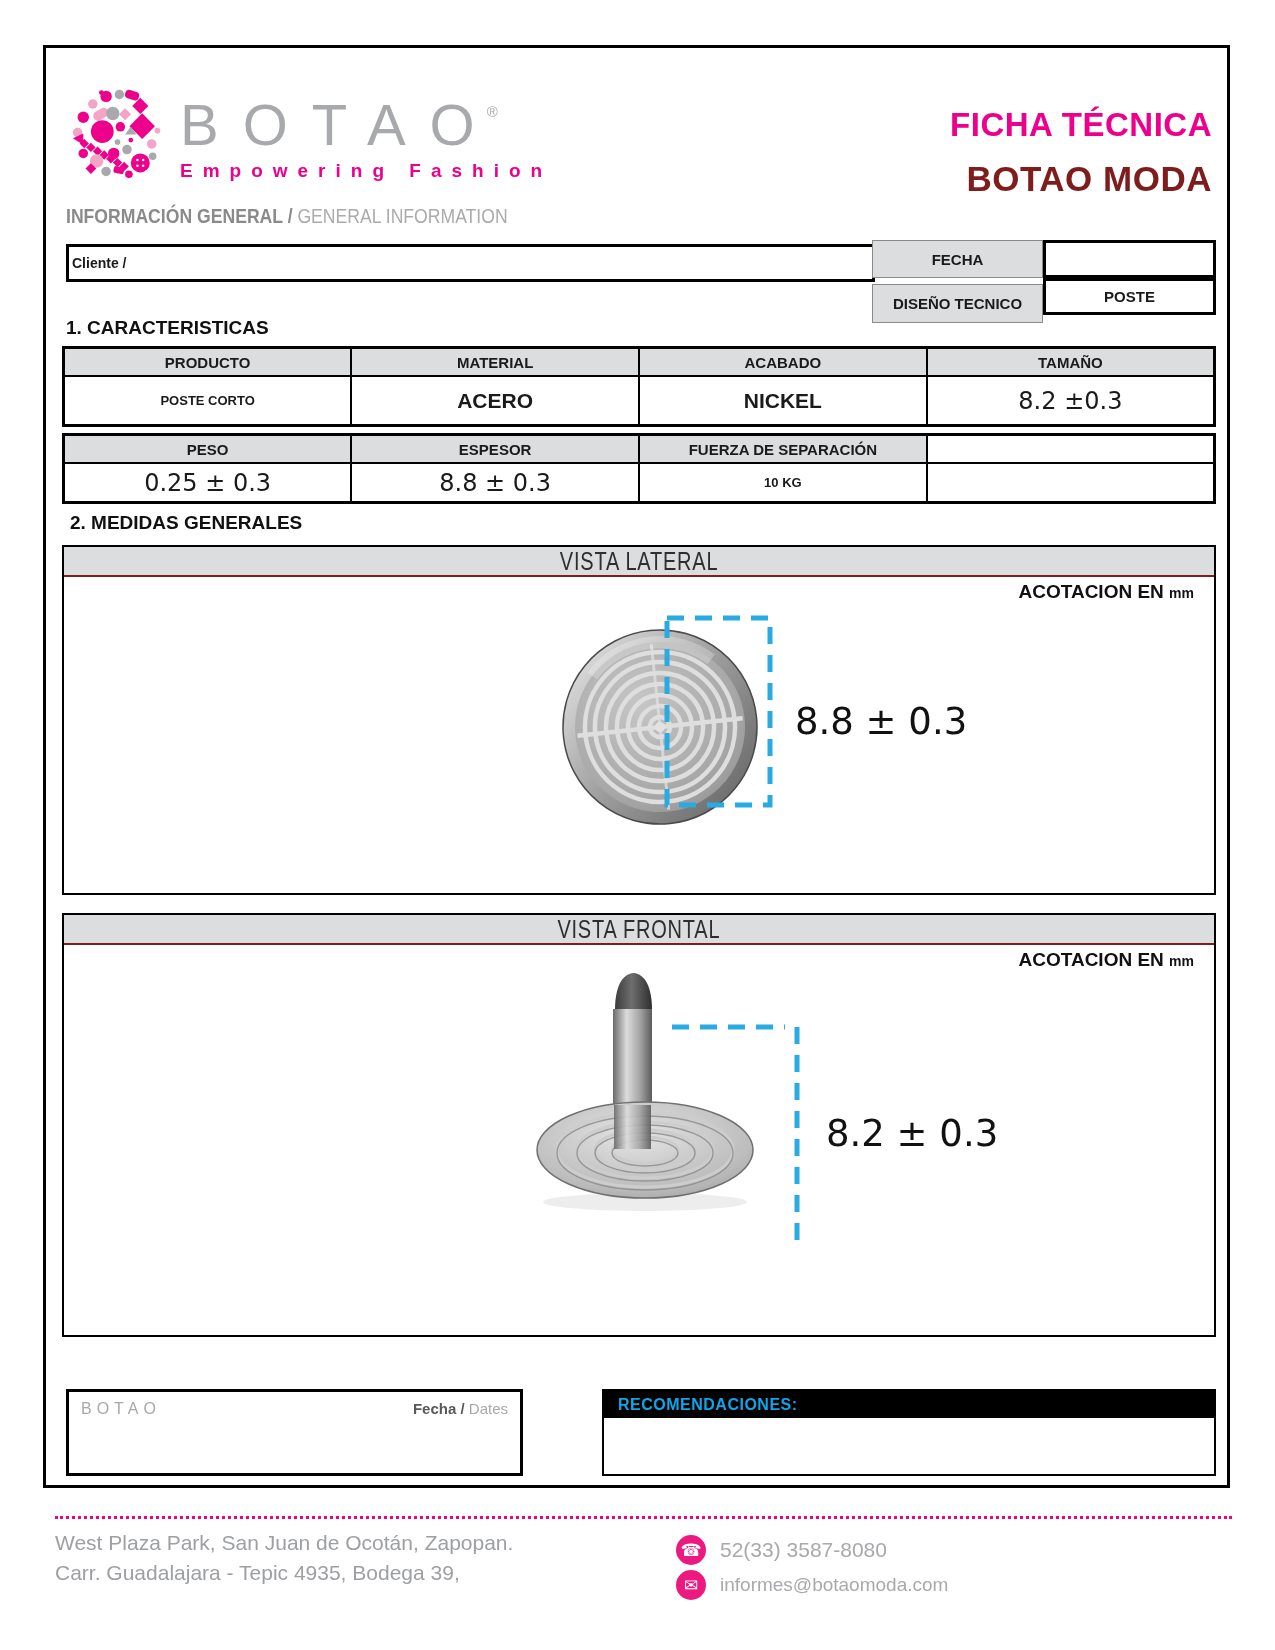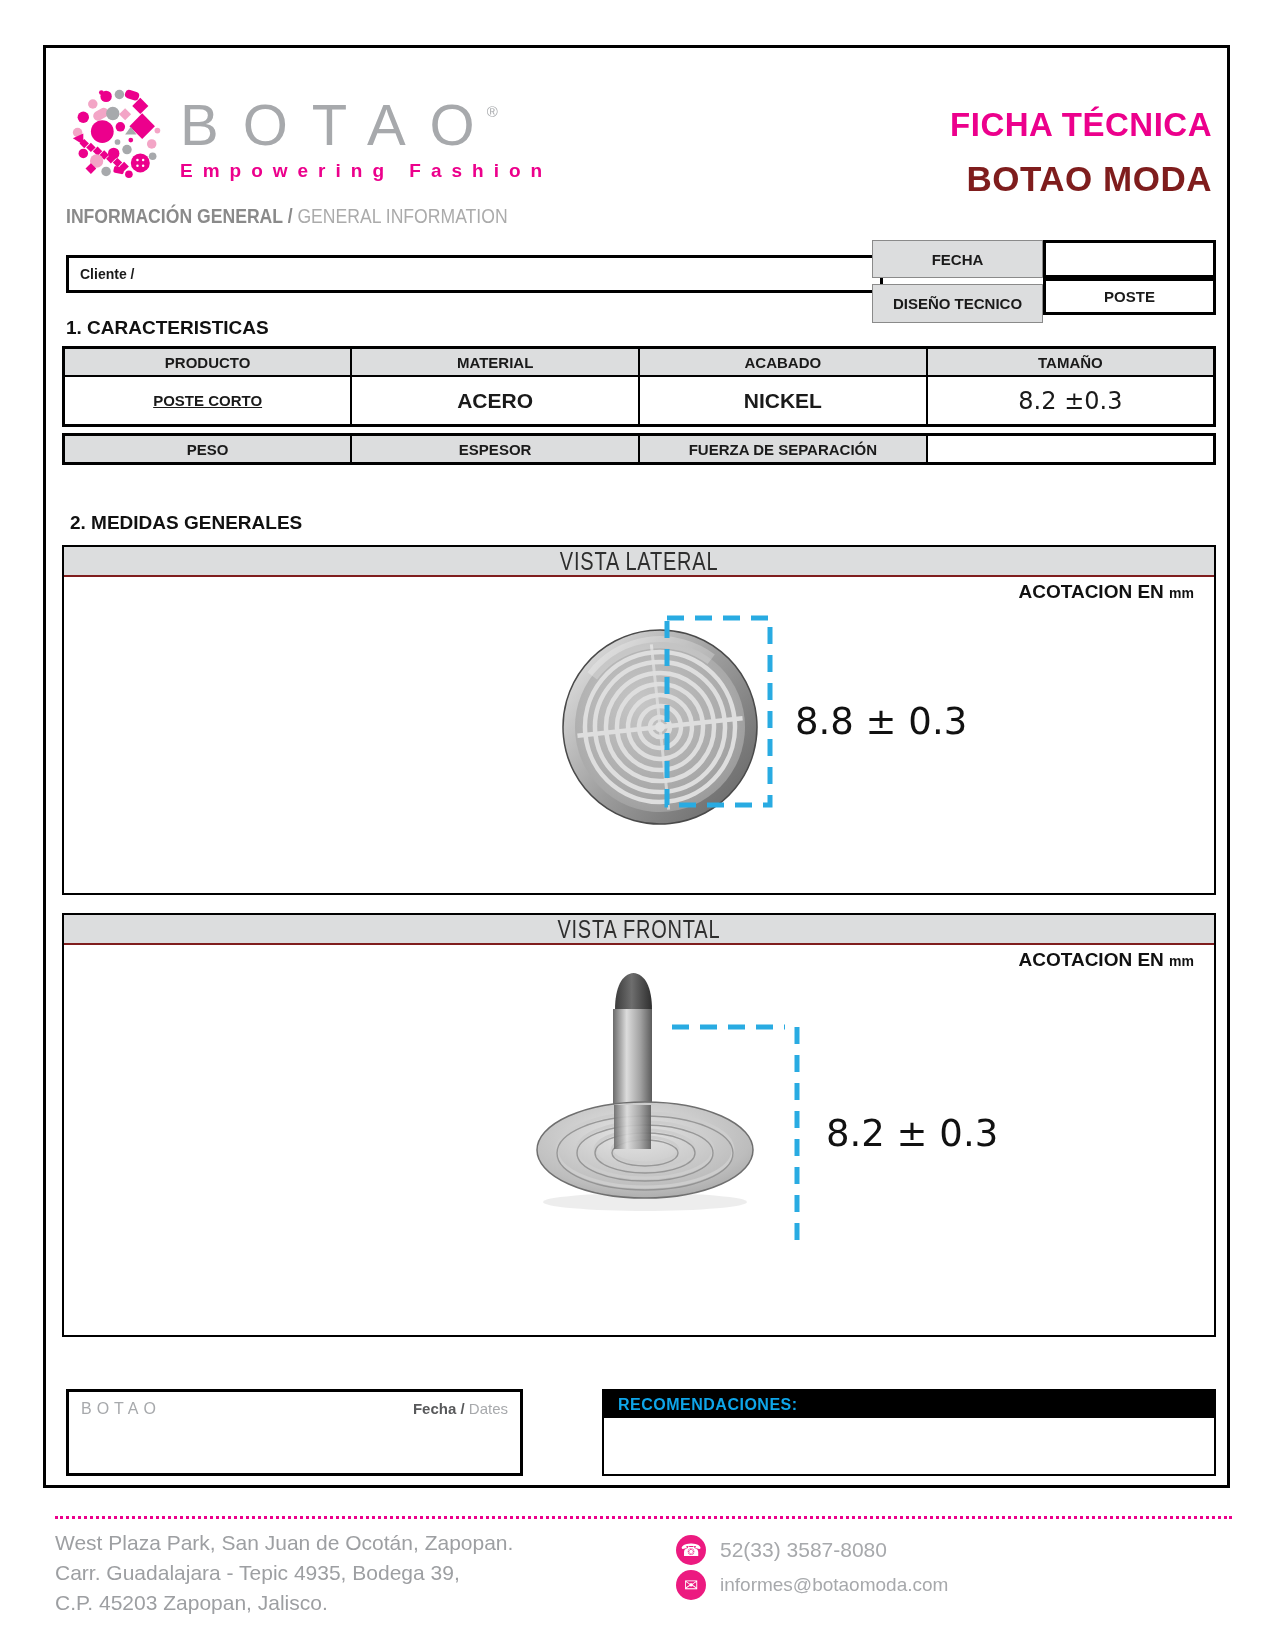--- a/index.html
+++ b/index.html
@@ -16,42 +16,42 @@
   .title-block{right:63px;top:106px;text-align:right;}
   .doc-title{font-size:33px;font-weight:800;color:#ec008c;letter-spacing:.5px;}
   .doc-sub{font-size:35px;font-weight:800;color:#7f1d1d;margin-top:15px;letter-spacing:.5px;}
 
   .info-heading{left:66px;top:205px;font-size:20px;white-space:nowrap;}
   .squeeze{display:inline-block;transform:scaleX(.88);transform-origin:left center;}
   .info-es{font-weight:700;color:#8a8a8a;}
   .info-en{font-weight:400;color:#ababab;}
 
   
-  .cliente-box{left:66px;top:255px;width:800px;height:32px;border:3px solid #000;background:#fff;
-               display:flex;align-items:center;padding-left:11px;font-size:14px;font-weight:700;}
+  .cliente-box{left:66px;top:244px;width:800px;height:32px;border:3px solid #000;background:#fff;
+               display:flex;align-items:center;padding-left:3px;font-size:14px;font-weight:700;}
   .gcell{background:#dcddde;border:1px solid #8a8a8a;display:flex;align-items:center;justify-content:center;
          font-weight:700;font-size:15px;}
   .wcell{background:#fff;border:3px solid #000;display:flex;align-items:center;justify-content:center;
          font-weight:700;font-size:15px;}
   .fecha-cell{left:872px;top:240px;width:169px;height:36px;}
   .fecha-val{left:1043px;top:240px;width:167px;height:32px;}
   .diseno-cell{left:872px;top:278px;width:169px;height:37px;margin-top:6px;}
   .poste-cell{left:1043px;top:278px;width:167px;height:31px;}
 
   .sec-heading{font-size:19px;font-weight:800;color:#111;}
 
   
   table.spec{position:absolute;left:62px;width:1154px;border-collapse:collapse;table-layout:fixed;}
   table.spec td{border:2px solid #000;text-align:center;vertical-align:middle;padding:0;}
   table.spec{border:3px solid #000;}
   tr.hrow td{background:#dcddde;height:26px;font-weight:700;font-size:15px;}
   tr.hrow td.plain{background:#fff;}
   tr.vrow1 td{height:47px;}
   tr.vrow2 td{height:37px;}
-  .v-s{font-weight:700;font-size:15px;text-decoration:underline;}
+  .v-s{font-weight:700;font-size:13px;}
   .v-m{font-weight:700;font-size:21px;}
   .v-n{font-family:"DejaVu Sans",sans-serif;font-size:24px;font-weight:400;}
 
   
   .panel{border:2px solid #000;background:#fff;}
   .panel-band{height:28px;background:#dcddde;border-bottom:2px solid #7f1d1d;
               display:flex;align-items:center;justify-content:center;}
   .band-text{font-size:25px;font-weight:400;color:#2e2e2e;letter-spacing:1px;
              display:inline-block;transform:scaleX(.8);}
   .acotacion{position:absolute;right:20px;top:34px;font-weight:800;font-size:19px;color:#111;}
@@ -183,20 +183,26 @@
     </table>
 
   <table class="spec" style="top:433px">
     <tbody>
         <tr class="hrow">
       <td>PESO</td>
       <td>ESPESOR</td>
       <td>FUERZA DE SEPARACIÓN</td>
       <td class="plain"></td>
     </tr>
+    <tr class="vrow2">
+      <td class="v-n">0.25 ± 0.3</td>
+      <td class="v-n">8.8 ± 0.3</td>
+      <td class="v-s">10 KG</td>
+      <td></td>
+    </tr>
   </tbody>
     </table>
 
   <div class="abs sec-heading" style="left:70px;top:512px">2. MEDIDAS GENERALES</div>
 
   <div class="abs panel" style="left:62px;top:545px;width:1150px;height:346px">
     <div class="panel-band">
       <span class="band-text">VISTA LATERAL</span>
     </div>
     <div class="acotacion">
@@ -301,21 +307,20 @@
     <div class="recom-bar">
       <span>RECOMENDACIONES:</span>
     </div>
   </div>
 
   <div class="abs footer-divider"></div>
 
   <div class="abs footer-address">
     <div>West Plaza Park, San Juan de Ocotán, Zapopan.</div>
     <div>Carr. Guadalajara - Tepic 4935, Bodega 39,</div>
-    <div>C.P. 45203 Zapopan, Jalisco.</div>
   </div>
 
   <div class="abs contact-row phone-row">
     <span class="c-icon">☎</span>
     <span class="c-text">52(33) 3587-8080</span>
   </div>
   <div class="abs contact-row email-row">
     <span class="c-icon">✉</span>
     <span class="c-text">informes@botaomoda.com</span>
   </div>

